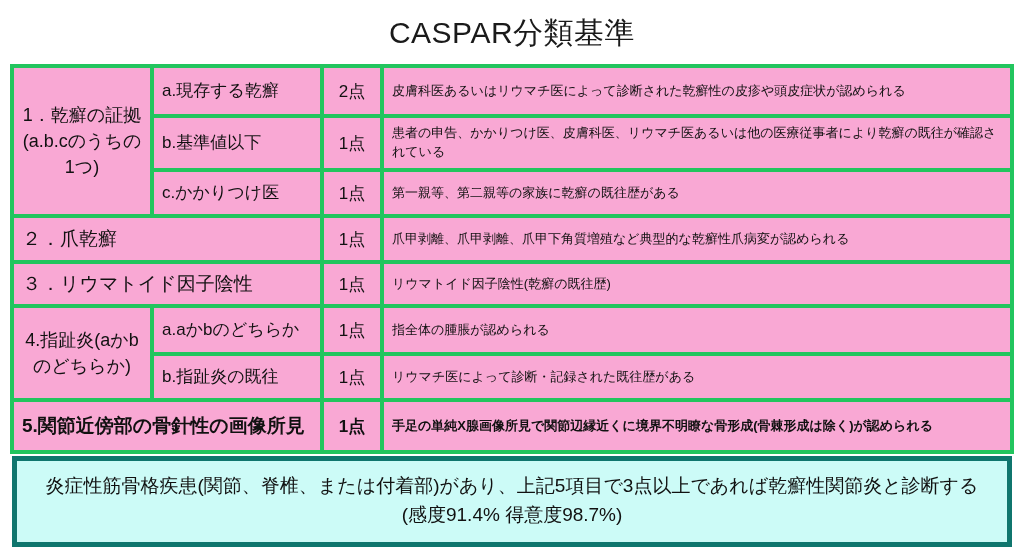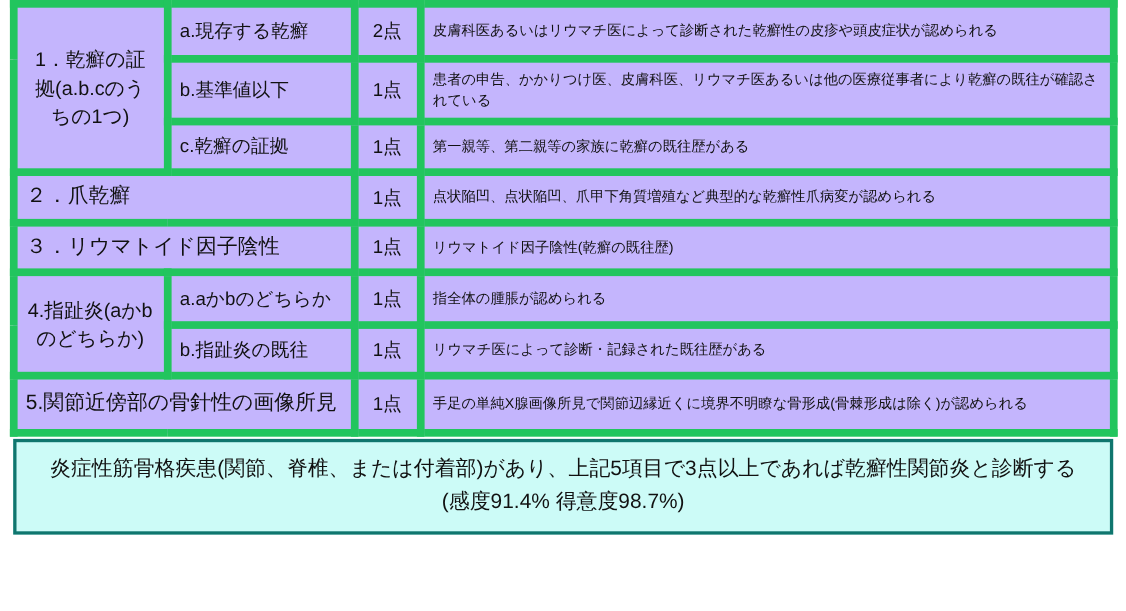--- a/index.html
+++ b/index.html
@@ -30,22 +30,22 @@
     font-weight: 400;
     letter-spacing: 0.5px;
   }
   table.caspar {
     border-collapse: collapse;
     width: 1000px;
     margin: 0 auto;
     table-layout: fixed;
   }
   table.caspar td {
-    border: 7px solid #22c55e;
-    background: #c4b5fd;
+    border: 4px solid #22c55e;
+    background: #f9a8d4;
     vertical-align: middle;
     padding: 6px 8px;
     box-sizing: border-box;
   }
   
   col.c1 { width: 140px; }
   col.c2 { width: 170px; }
   col.c3 { width: 60px; }
   col.c4 { width: 630px; }
 
@@ -81,40 +81,41 @@
     line-height: 1.4;
     color: #111;
   }
   .row-h-a td { height: 50px; }
   .row-h-b td { height: 54px; }
   .row-h-c td { height: 46px; }
   .row-h-d td { height: 46px; }
   .row-h-e td { height: 44px; }
   .row-h-f td { height: 48px; }
   .row-h-g td { height: 46px; }
-  .row-h-h td { height: 52px; }
+  .row-h-h td { height: 52px; font-weight: bold; }
 
   .footer {
     width: 1000px;
     margin: 2px auto 0 auto;
     background: #ccfbf7;
-    border: 3px solid #0f766e;
+    border: 5px solid #0f766e;
     box-sizing: border-box;
     text-align: center;
     font-size: 19px;
     line-height: 1.55;
     padding: 10px 28px 12px 28px;
     color: #111;
   }
 </style>
 </head>
 <body>
 
 <div class="page">
 
+  <div class="title">CASPAR分類基準</div>
 
   <table class="caspar">
     <colgroup>
       <col class="c1">
         <col class="c2">
         <col class="c3">
         <col class="c4">
     </colgroup>
     <tbody>
       <tr class="row-h-a">
@@ -122,28 +123,28 @@
         <td class="sub-label">a.現存する乾癬</td>
         <td class="points">2点</td>
         <td class="desc">皮膚科医あるいはリウマチ医によって診断された乾癬性の皮疹や頭皮症状が認められる</td>
       </tr>
       <tr class="row-h-b">
         <td class="sub-label">b.基準値以下</td>
         <td class="points">1点</td>
         <td class="desc">患者の申告、かかりつけ医、皮膚科医、リウマチ医あるいは他の医療従事者により乾癬の既往が確認されている</td>
       </tr>
       <tr class="row-h-c">
-        <td class="sub-label">c.乾癬の証拠</td>
+        <td class="sub-label">c.かかりつけ医</td>
         <td class="points">1点</td>
         <td class="desc">第一親等、第二親等の家族に乾癬の既往歴がある</td>
       </tr>
       <tr class="row-h-d">
         <td class="wide-label" colspan="2">２．爪乾癬</td>
         <td class="points">1点</td>
-        <td class="desc">点状陥凹、点状陥凹、爪甲下角質増殖など典型的な乾癬性爪病変が認められる</td>
+        <td class="desc">爪甲剥離、爪甲剥離、爪甲下角質増殖など典型的な乾癬性爪病変が認められる</td>
       </tr>
       <tr class="row-h-e">
         <td class="wide-label" colspan="2">３．リウマトイド因子陰性</td>
         <td class="points">1点</td>
         <td class="desc">リウマトイド因子陰性(乾癬の既往歴)</td>
       </tr>
       <tr class="row-h-f">
         <td class="crit-label" rowspan="2">4.指趾炎(aかbのどちらか)</td>
         <td class="sub-label">a.aかbのどちらか</td>
         <td class="points">1点</td>

